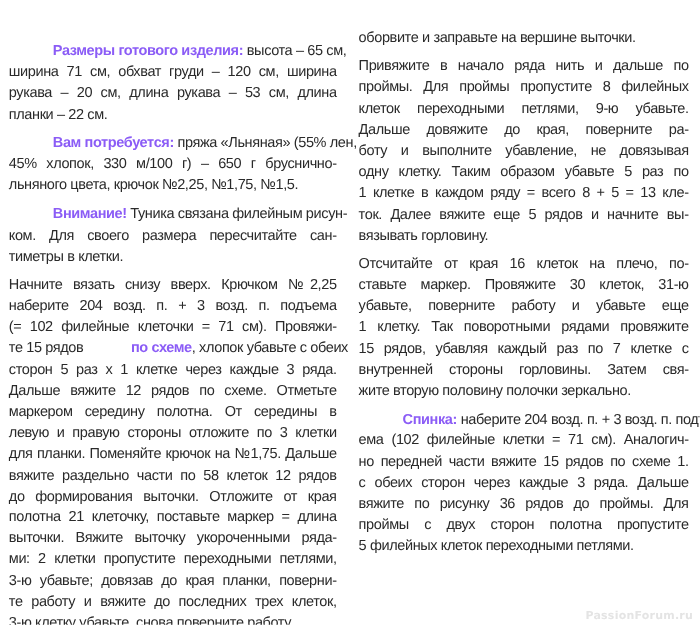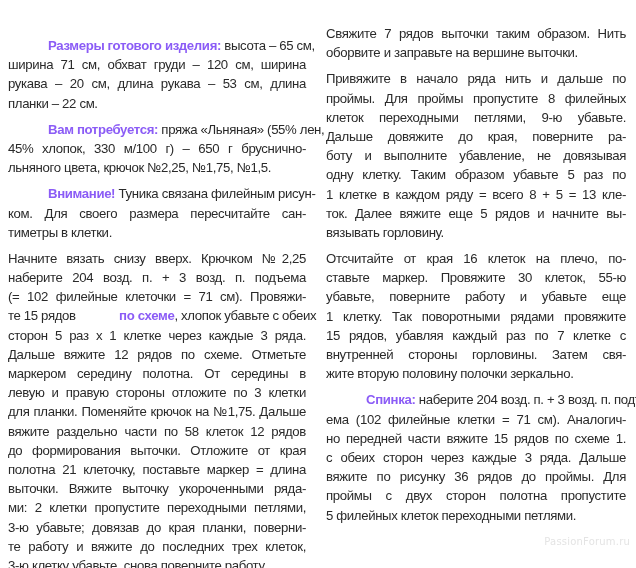--- a/index.html
+++ b/index.html
@@ -14,23 +14,24 @@
     letter-spacing: -0.35px;
     transform-origin: left top;
   }
   .col.left { left: 8px; width: 298px; }
   .col.right { left: 326px; width: 300px; }
   .line { display: block; white-space: nowrap; height: 19.2px; text-align: justify; text-align-last: justify; }
   .line.last { text-align-last: left; }
   .b { font-weight: bold; color: #8b5cf6; padding-left: 40px; }
   .para-gap { height: 7px; }
   .watermark {
-    position: absolute; right: 6px; bottom: 21px;
+    position: absolute; right: 6px; bottom: 2px;
     font-size: 10px; color: #e4e4e4; letter-spacing: 0.2px;
     font-family: "DejaVu Sans", sans-serif;
+    font-weight: bold;
   }
 </style>
 </head>
 <body>
 
 <div class="col left" style="top:36px;">
   <div>
     <span class="line"><span class="b">Размеры готового изделия:</span><span> высота – 65 см,</span></span>
     <span class="line">ширина 71 см, обхват груди – 120 см, ширина</span>
     <span class="line">рукава – 20 см, длина рукава – 53 см, длина</span>
@@ -65,39 +66,38 @@
     <span class="line">выточки. Вяжите выточку укороченными ряда-</span>
     <span class="line">ми: 2 клетки пропустите переходными петлями,</span>
     <span class="line">3-ю убавьте; довязав до края планки, поверни-</span>
     <span class="line">те работу и вяжите до последних трех клеток,</span>
     <span class="line last">3-ю клетку убавьте, снова поверните работу.</span>
   </div>
 </div>
 
 <div class="col right" style="top:24px;">
   <div>
-    <span class="line">Свяжите 7 рядов выточки таким образом. Нить</span>
     <span class="line last">оборвите и заправьте на вершине выточки.</span>
   </div>
   <div class="para-gap"></div>
   <div>
     <span class="line">Привяжите в начало ряда нить и дальше по</span>
     <span class="line">проймы. Для проймы пропустите 8 филейных</span>
     <span class="line">клеток переходными петлями, 9-ю убавьте.</span>
     <span class="line">Дальше довяжите до края, поверните ра-</span>
     <span class="line">боту и выполните убавление, не довязывая</span>
     <span class="line">одну клетку. Таким образом убавьте 5 раз по</span>
     <span class="line">1 клетке в каждом ряду = всего 8 + 5 = 13 кле-</span>
     <span class="line">ток. Далее вяжите еще 5 рядов и начните вы-</span>
     <span class="line last">вязывать горловину.</span>
   </div>
   <div class="para-gap"></div>
   <div>
     <span class="line">Отсчитайте от края 16 клеток на плечо, по-</span>
-    <span class="line">ставьте маркер. Провяжите 30 клеток, 55-ю</span>
+    <span class="line">ставьте маркер. Провяжите 30 клеток, 31-ю</span>
     <span class="line">убавьте, поверните работу и убавьте еще</span>
     <span class="line">1 клетку. Так поворотными рядами провяжите</span>
     <span class="line">15 рядов, убавляя каждый раз по 7 клетке с</span>
     <span class="line">внутренней стороны горловины. Затем свя-</span>
     <span class="line last">жите вторую половину полочки зеркально.</span>
   </div>
   <div class="para-gap"></div>
   <div>
     <span class="line"><span class="b">Спинка:</span><span> наберите 204 возд. п. + 3 возд. п. подъ-</span></span>
     <span class="line">ема (102 филейные клетки = 71 см). Аналогич-</span>

